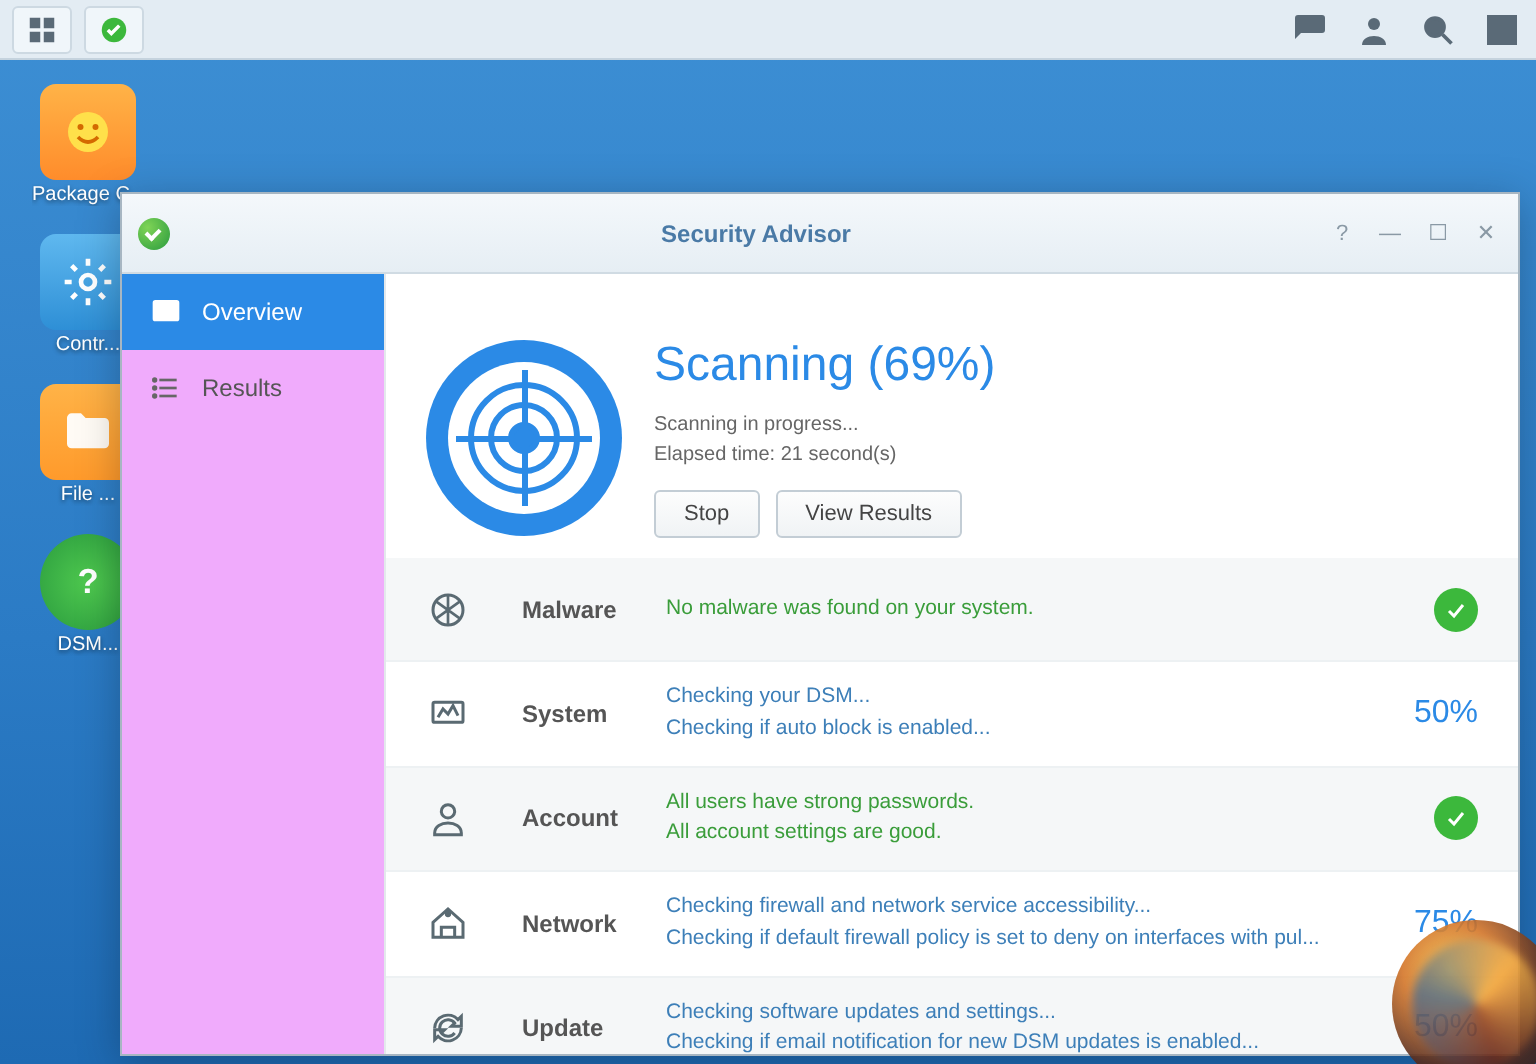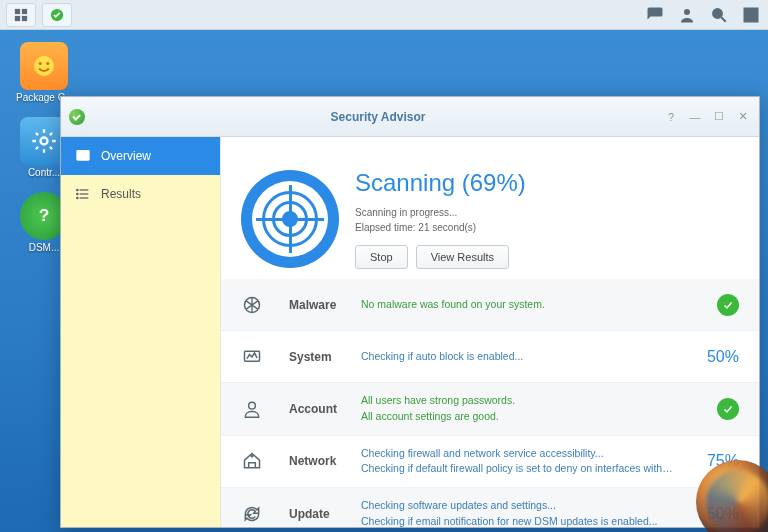--- a/index.html
+++ b/index.html
@@ -23,21 +23,21 @@
 
 .window { position: absolute; left: 60px; top: 96px; width: 700px; height: 432px; background: #fff; border: 1px solid #a7b6c2; box-shadow: 0 4px 20px rgba(0,0,0,.25); display: flex; flex-direction: column; }
 .titlebar { height: 40px; background: linear-gradient(#f4f8fb,#e6eef4); border-bottom: 1px solid #d0dbe3; display: flex; align-items: center; padding: 0 8px; }
 .title-icon { width: 16px; height: 16px; border-radius: 50%; background: radial-gradient(circle at 30% 30%, #7fd456, #2a9b3e); margin-right: 8px; position: relative; }
 .title-icon::after { content:""; position:absolute; left:4px; top:5px; width:5px; height:3px; border-left:2px solid #fff; border-bottom:2px solid #fff; transform:rotate(-45deg); }
 .title-text { flex: 1; text-align: center; font-size: 12px; color: #4a7aa6; font-weight: 600; }
 .win-controls { display: flex; gap: 8px; margin-left: auto; }
 .win-ctrl { width: 16px; height: 16px; display: flex; align-items: center; justify-content: center; cursor: pointer; color: #8a99a5; font-size: 11px; }
 
 .window-body { flex: 1; display: flex; overflow: hidden; }
-.sidebar { width: 160px; border-right: 1px solid #e3e8ec; background: #fef9c3; padding-top: 0; }
+.sidebar { width: 132px; border-right: 1px solid #e3e8ec; background: #f0abfc; padding-top: 0; }
 .side-item { height: 38px; display: flex; align-items: center; gap: 10px; padding: 0 14px; font-size: 12px; color: #555; cursor: pointer; }
 .side-item.active { background: #2b8ae6; color: #fff; }
 .side-item svg { width: 16px; height: 16px; flex-shrink: 0; }
 .side-item.active svg { stroke: #fff; fill: #fff; }
 
 .main { flex: 1; display: flex; flex-direction: column; overflow: hidden; }
 .header-area { display: flex; padding: 32px 20px 10px; gap: 16px; align-items: center; }
 .scan-icon { width: 98px; height: 98px; border-radius: 50%; background: #2b8ae6; display: flex; align-items: center; justify-content: center; flex-shrink: 0; }
 .scan-icon .inner { width: 76px; height: 76px; border-radius: 50%; background: #fff; display: flex; align-items: center; justify-content: center; }
 .target { position: relative; width: 56px; height: 56px; }
@@ -136,20 +136,28 @@
   <div class="dicon">
     <div class="icon-box" style="background:linear-gradient(#5fb8ef,#2e8fd6);">
         <svg width="28" height="28" viewBox="0 0 24 24" fill="none" stroke="#fff" stroke-width="2">
           <circle cx="12" cy="12" r="3"></circle>
           <path d="M12 2v3M12 19v3M2 12h3M19 12h3M5 5l2 2M17 17l2 2M5 19l2-2M17 7l2-2"></path>
         </svg>
       </div>
     <span class="label">Contr...</span>
   </div>
   <div class="dicon">
+    <div class="icon-box" style="background:linear-gradient(#ffb347,#ff9a2b);">
+        <svg width="28" height="28" viewBox="0 0 24 24">
+          <path d="M3 6a2 2 0 012-2h4l2 2h8a2 2 0 012 2v9a2 2 0 01-2 2H5a2 2 0 01-2-2z" fill="#fff" opacity=".95"></path>
+        </svg>
+      </div>
+    <span class="label">File ...</span>
+  </div>
+  <div class="dicon">
     <div class="icon-box" style="background:radial-gradient(circle,#4fc94f,#2a9b3e); border-radius:50%;">
         <svg width="26" height="26" viewBox="0 0 24 24">
           <text x="12" y="17" text-anchor="middle" fill="#fff" font-size="16" font-weight="bold">?</text>
         </svg>
       </div>
     <span class="label">DSM...</span>
   </div>
 </div>
 
 <div class="window">
@@ -231,20 +239,21 @@
           </div>
           <div class="cat-row">
             <div class="cat-icon">
               <svg viewBox="0 0 24 24">
                 <rect x="3" y="5" width="18" height="12" rx="1"></rect>
                 <polyline points="6,14 9,9 12,12 15,7 18,13"></polyline>
               </svg>
             </div>
             <div class="cat-name">System</div>
             <div class="cat-msgs">
+              <div class="msg-info">Checking your DSM...</div>
               <div class="msg-info">Checking if auto block is enabled...</div>
             </div>
             <div class="cat-status">50%</div>
           </div>
           <div class="cat-row">
             <div class="cat-icon">
               <svg viewBox="0 0 24 24" fill="#5a6a72" stroke="none">
                 <circle cx="12" cy="8" r="4"></circle>
                 <path d="M4 21c0-4 4-6 8-6s8 2 8 6v1H4z"></path>
               </svg>

